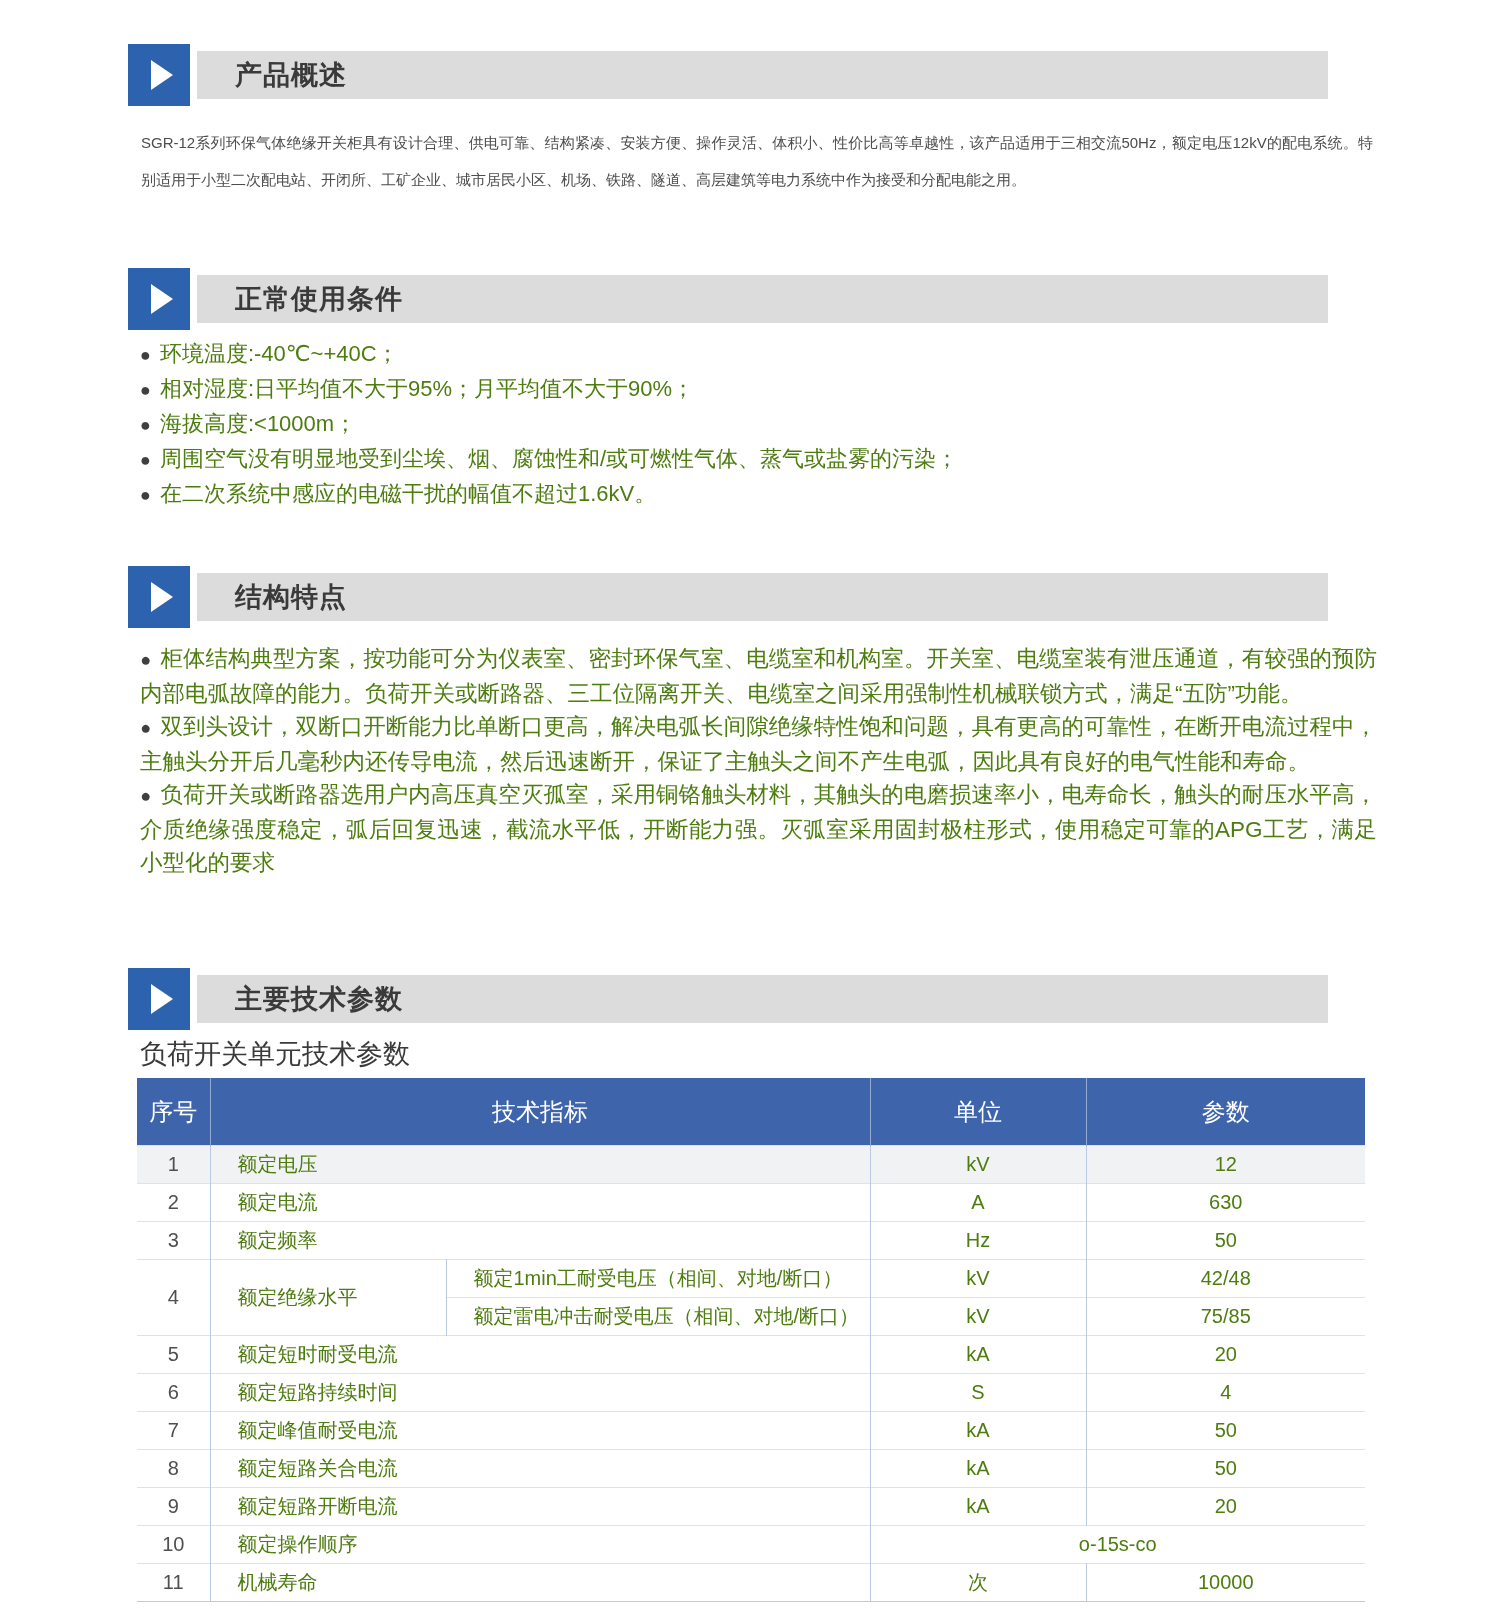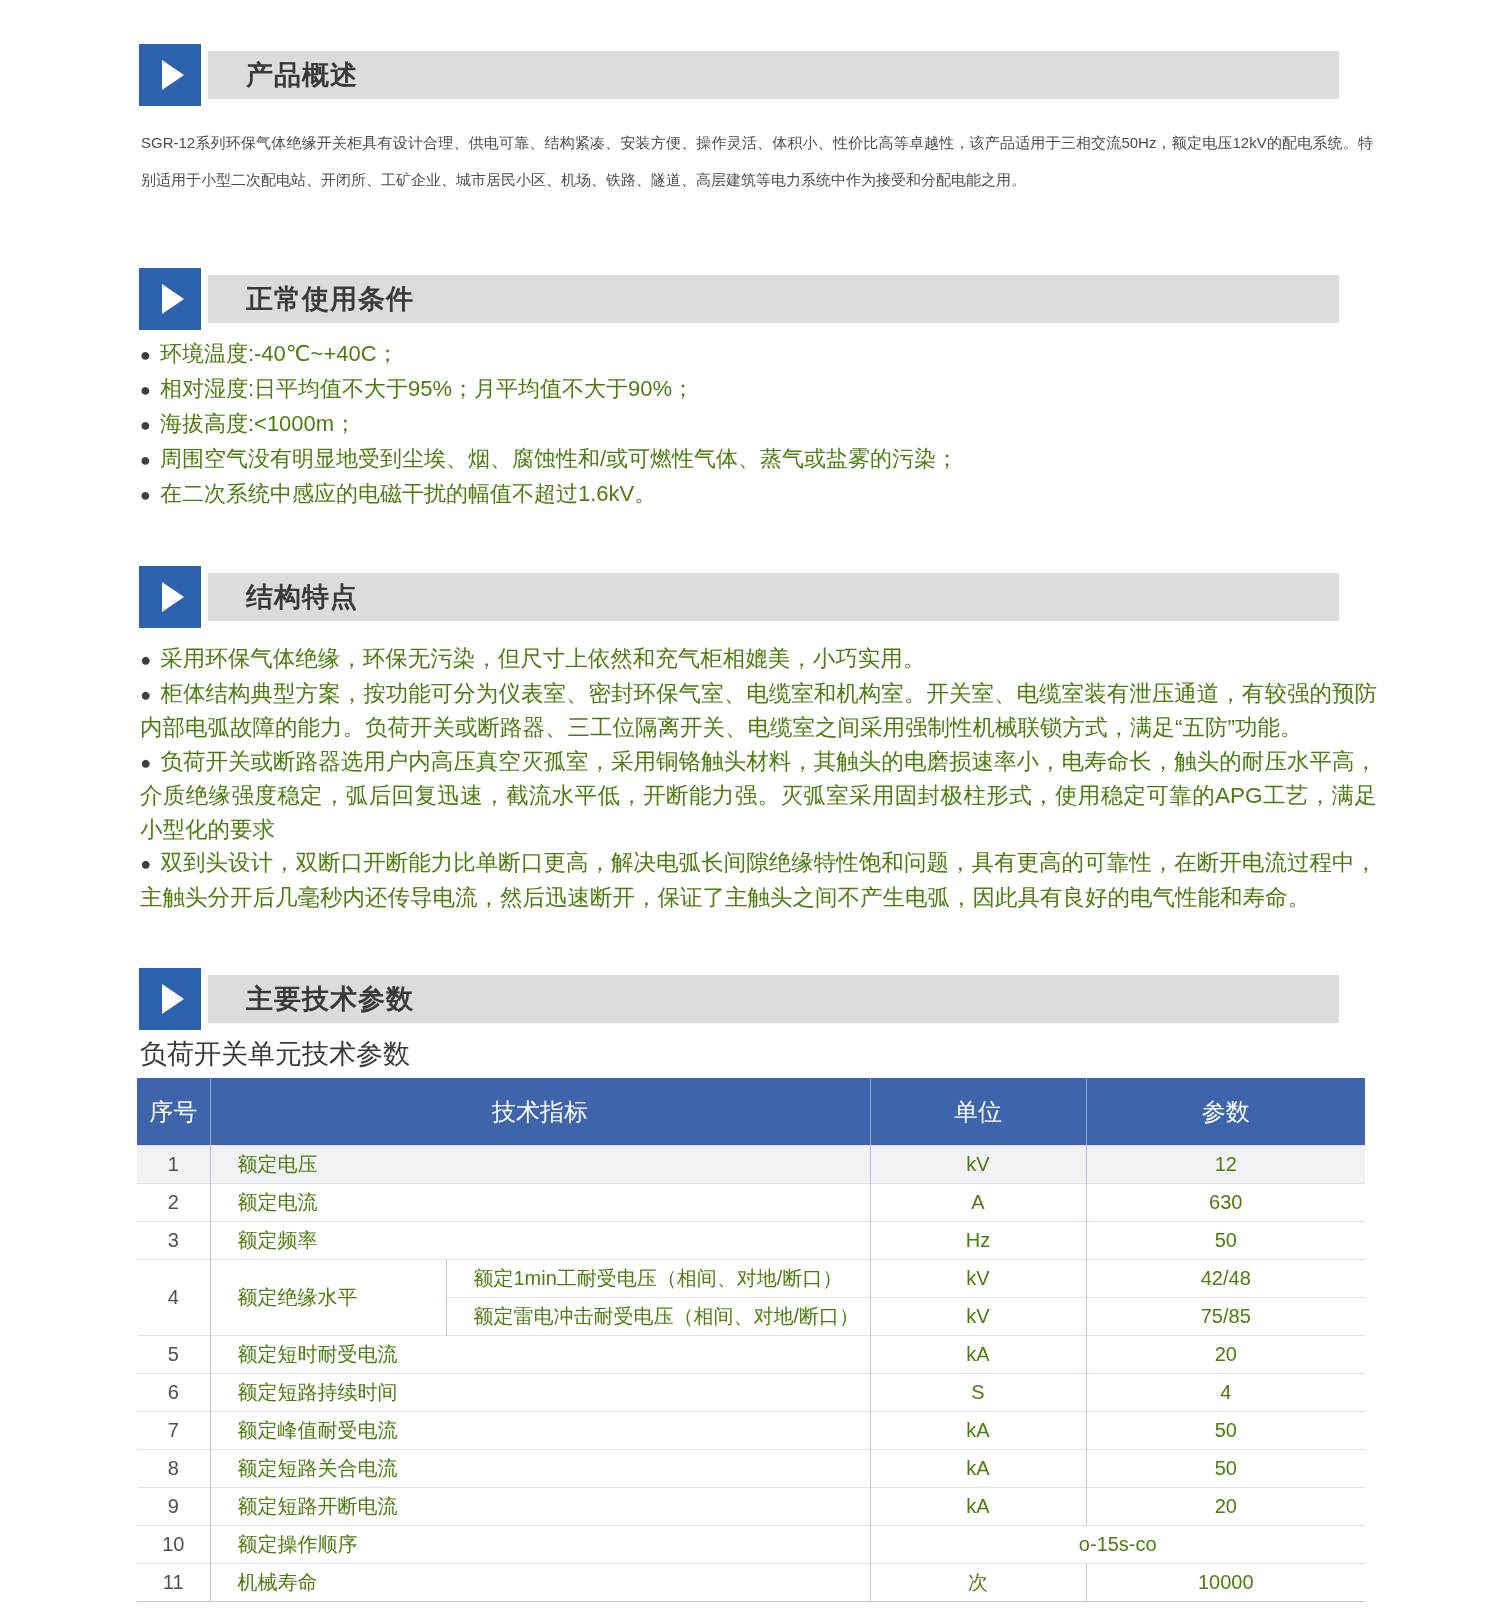--- a/index.html
+++ b/index.html
@@ -1,21 +1,21 @@
 <!DOCTYPE html>
 <html lang="zh"><head>
 <meta charset="utf-8">
 <style>
   html,body{margin:0;padding:0;}
   body{
     width:1500px;height:1608px;position:relative;background:#ffffff;
     font-family:"Liberation Sans","DejaVu Sans",sans-serif;
     -webkit-font-smoothing:antialiased;
   }
-  .sec-header{position:absolute;left:139px;display:flex;align-items:center;}
+  .sec-header{position:absolute;left:128px;display:flex;align-items:center;}
   .icon-box{width:62px;height:62px;background:#2d62ae;display:flex;align-items:center;justify-content:center;flex:0 0 62px;}
   .tri{width:0;height:0;border-top:15px solid transparent;border-bottom:15px solid transparent;border-left:22px solid #ffffff;margin-left:5px;}
   .bar{height:48px;background:#dcdcdc;margin-left:7px;width:1131px;display:flex;align-items:center;padding-left:38px;box-sizing:border-box;}
   .bar-title{font-size:27px;color:#3a3a3a;font-weight:600;letter-spacing:1px;}
 
   .para{position:absolute;left:141px;top:109px;width:1232px;font-size:15px;line-height:37px;color:#4d4d4d;text-align:justify;}
 
   .blist{position:absolute;left:140px;color:#4d7c0f;}
   .blist .item{position:relative;}
   .blist .item::before{content:"\25CF\2002";color:#3f3f3f;font-size:0.82em;}
@@ -80,24 +80,23 @@
 <div class="sec-header" style="top:566px;">
   <div class="icon-box">
     <span class="tri"></span>
   </div>
   <div class="bar">
     <span class="bar-title">结构特点</span>
   </div>
 </div>
 
 <div class="blist feat">
-  <div class="item">采用环保气体绝缘，环保无污染，但尺寸上依然和充气柜相媲美，小巧实用。</div>
   <div class="item">柜体结构典型方案，按功能可分为仪表室、密封环保气室、电缆室和机构室。开关室、电缆室装有泄压通道，有较强的预防内部电弧故障的能力。负荷开关或断路器、三工位隔离开关、电缆室之间采用强制性机械联锁方式，满足“五防”功能。</div>
+  <div class="item">双到头设计，双断口开断能力比单断口更高，解决电弧长间隙绝缘特性饱和问题，具有更高的可靠性，在断开电流过程中，主触头分开后几毫秒内还传导电流，然后迅速断开，保证了主触头之间不产生电弧，因此具有良好的电气性能和寿命。</div>
   <div class="item">负荷开关或断路器选用户内高压真空灭孤室，采用铜铬触头材料，其触头的电磨损速率小，电寿命长，触头的耐压水平高，介质绝缘强度稳定，弧后回复迅速，截流水平低，开断能力强。灭弧室采用固封极柱形式，使用稳定可靠的APG工艺，满足小型化的要求</div>
-  <div class="item">双到头设计，双断口开断能力比单断口更高，解决电弧长间隙绝缘特性饱和问题，具有更高的可靠性，在断开电流过程中，主触头分开后几毫秒内还传导电流，然后迅速断开，保证了主触头之间不产生电弧，因此具有良好的电气性能和寿命。</div>
 </div>
 
 <div class="sec-header" style="top:968px;">
   <div class="icon-box">
     <span class="tri"></span>
   </div>
   <div class="bar">
     <span class="bar-title">主要技术参数</span>
   </div>
 </div>

